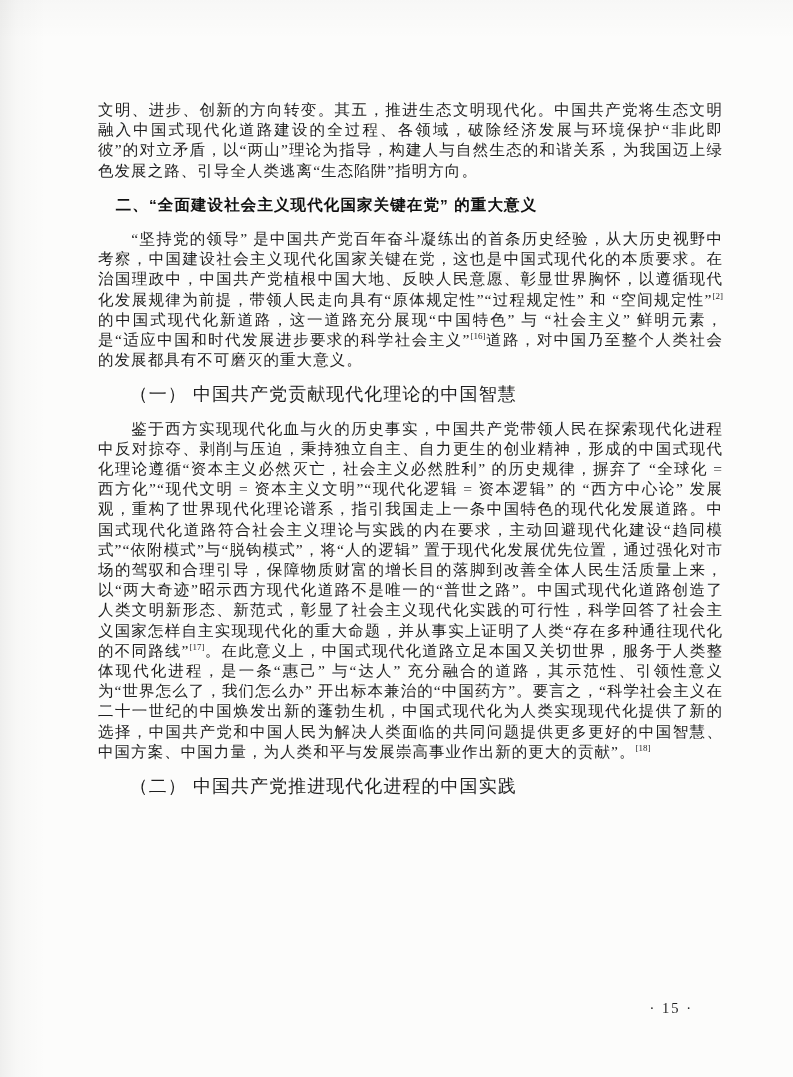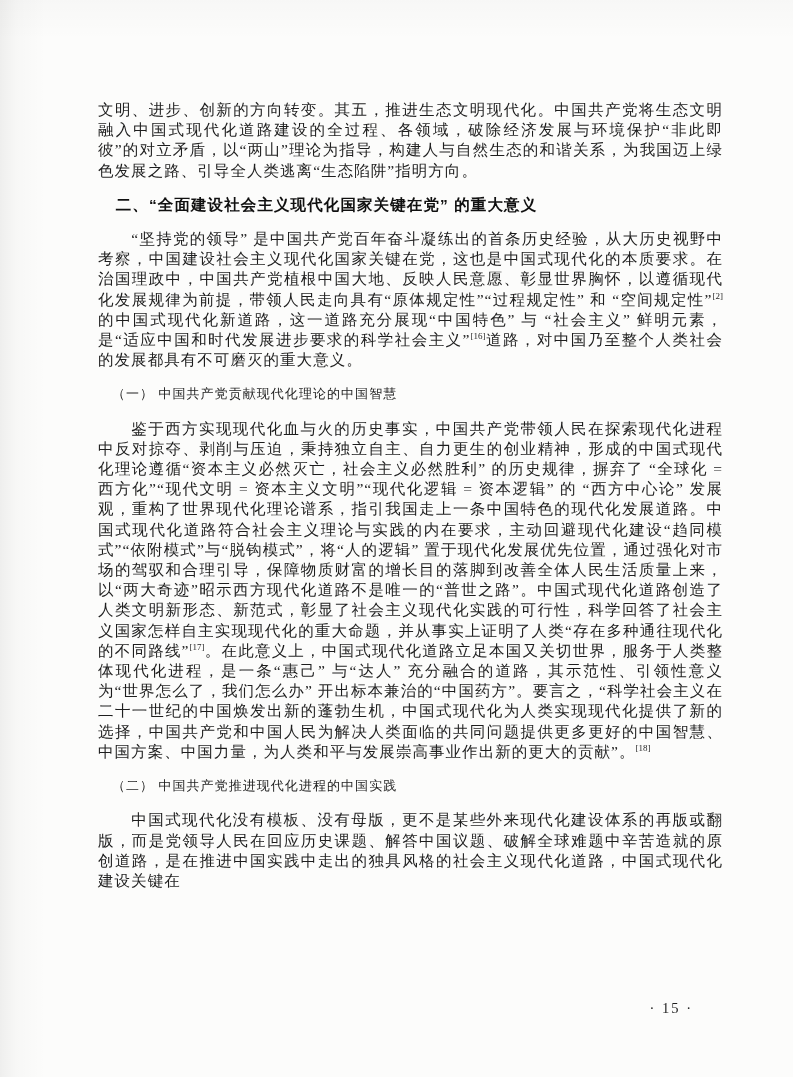--- a/index.html
+++ b/index.html
@@ -35,27 +35,27 @@
     margin: 8px 0 5px 0;
     font-size: 15.5px;
     line-height: 20.2px;
     letter-spacing: 1.1px;
     font-weight: 700;
     color: #101010;
     text-indent: 2.05em;
     font-family: "Liberation Sans", sans-serif;
   }
   .subheading {
-    margin: 0;
-    font-size: 13px;
+    margin: 7px;
+    font-size: 18px;
     line-height: 20.2px;
     letter-spacing: 1.05px;
     color: #1e1e1e;
     text-indent: 2.15em;
-    font-family: Liberation Serif, serif;
+    font-family: Liberation Sans, sans-serif;
   }
   sup.cite {
     font-size: 9px;
     letter-spacing: 0;
     line-height: 0;
     vertical-align: 6px;
   }
   .page-number {
     position: absolute;
     right: 100px;
@@ -70,16 +70,15 @@
 <body>
 
 <div class="sheet">
   <div class="page-body">
       <div class="para no-indent">文明、进步、创新的方向转变。其五，推进生态文明现代化。中国共产党将生态文明融入中国式现代化道路建设的全过程、各领域，破除经济发展与环境保护“非此即彼”的对立矛盾，以“两山”理论为指导，构建人与自然生态的和谐关系，为我国迈上绿色发展之路、引导全人类逃离“生态陷阱”指明方向。</div>
       <div class="heading">二、“全面建设社会主义现代化国家关键在党” 的重大意义</div>
       <div class="para">“坚持党的领导” 是中国共产党百年奋斗凝练出的首条历史经验，从大历史视野中考察，中国建设社会主义现代化国家关键在党，这也是中国式现代化的本质要求。在治国理政中，中国共产党植根中国大地、反映人民意愿、彰显世界胸怀，以遵循现代化发展规律为前提，带领人民走向具有“原体规定性”“过程规定性” 和 “空间规定性”<sup class="cite">[2]</sup>的中国式现代化新道路，这一道路充分展现“中国特色” 与 “社会主义” 鲜明元素，是“适应中国和时代发展进步要求的科学社会主义”<sup class="cite">[16]</sup>道路，对中国乃至整个人类社会的发展都具有不可磨灭的重大意义。</div>
       <div class="subheading">（一） 中国共产党贡献现代化理论的中国智慧</div>
       <div class="para">鉴于西方实现现代化血与火的历史事实，中国共产党带领人民在探索现代化进程中反对掠夺、剥削与压迫，秉持独立自主、自力更生的创业精神，形成的中国式现代化理论遵循“资本主义必然灭亡，社会主义必然胜利” 的历史规律，摒弃了 “全球化 = 西方化”“现代文明 = 资本主义文明”“现代化逻辑 = 资本逻辑” 的 “西方中心论” 发展观，重构了世界现代化理论谱系，指引我国走上一条中国特色的现代化发展道路。中国式现代化道路符合社会主义理论与实践的内在要求，主动回避现代化建设“趋同模式”“依附模式”与“脱钩模式”，将“人的逻辑” 置于现代化发展优先位置，通过强化对市场的驾驭和合理引导，保障物质财富的增长目的落脚到改善全体人民生活质量上来，以“两大奇迹”昭示西方现代化道路不是唯一的“普世之路”。中国式现代化道路创造了人类文明新形态、新范式，彰显了社会主义现代化实践的可行性，科学回答了社会主义国家怎样自主实现现代化的重大命题，并从事实上证明了人类“存在多种通往现代化的不同路线”<sup class="cite">[17]</sup>。在此意义上，中国式现代化道路立足本国又关切世界，服务于人类整体现代化进程，是一条“惠己” 与“达人” 充分融合的道路，其示范性、引领性意义为“世界怎么了，我们怎么办” 开出标本兼治的“中国药方”。要言之，“科学社会主义在二十一世纪的中国焕发出新的蓬勃生机，中国式现代化为人类实现现代化提供了新的选择，中国共产党和中国人民为解决人类面临的共同问题提供更多更好的中国智慧、中国方案、中国力量，为人类和平与发展崇高事业作出新的更大的贡献”。<sup class="cite">[18]</sup></div>
       <div class="subheading">（二） 中国共产党推进现代化进程的中国实践</div>
-      <div class="para">中国式现代化没有模板、没有母版，更不是某些外来现代化建设体系的再版或翻版，而是党领导人民在回应历史课题、解答中国议题、破解全球难题中辛苦造就的原创道路，是在推进中国实践中走出的独具风格的社会主义现代化道路，中国式现代化建设关键在</div>
     </div>
   <div class="page-number">· 15 ·</div>
 </div>
 
 </body></html>

